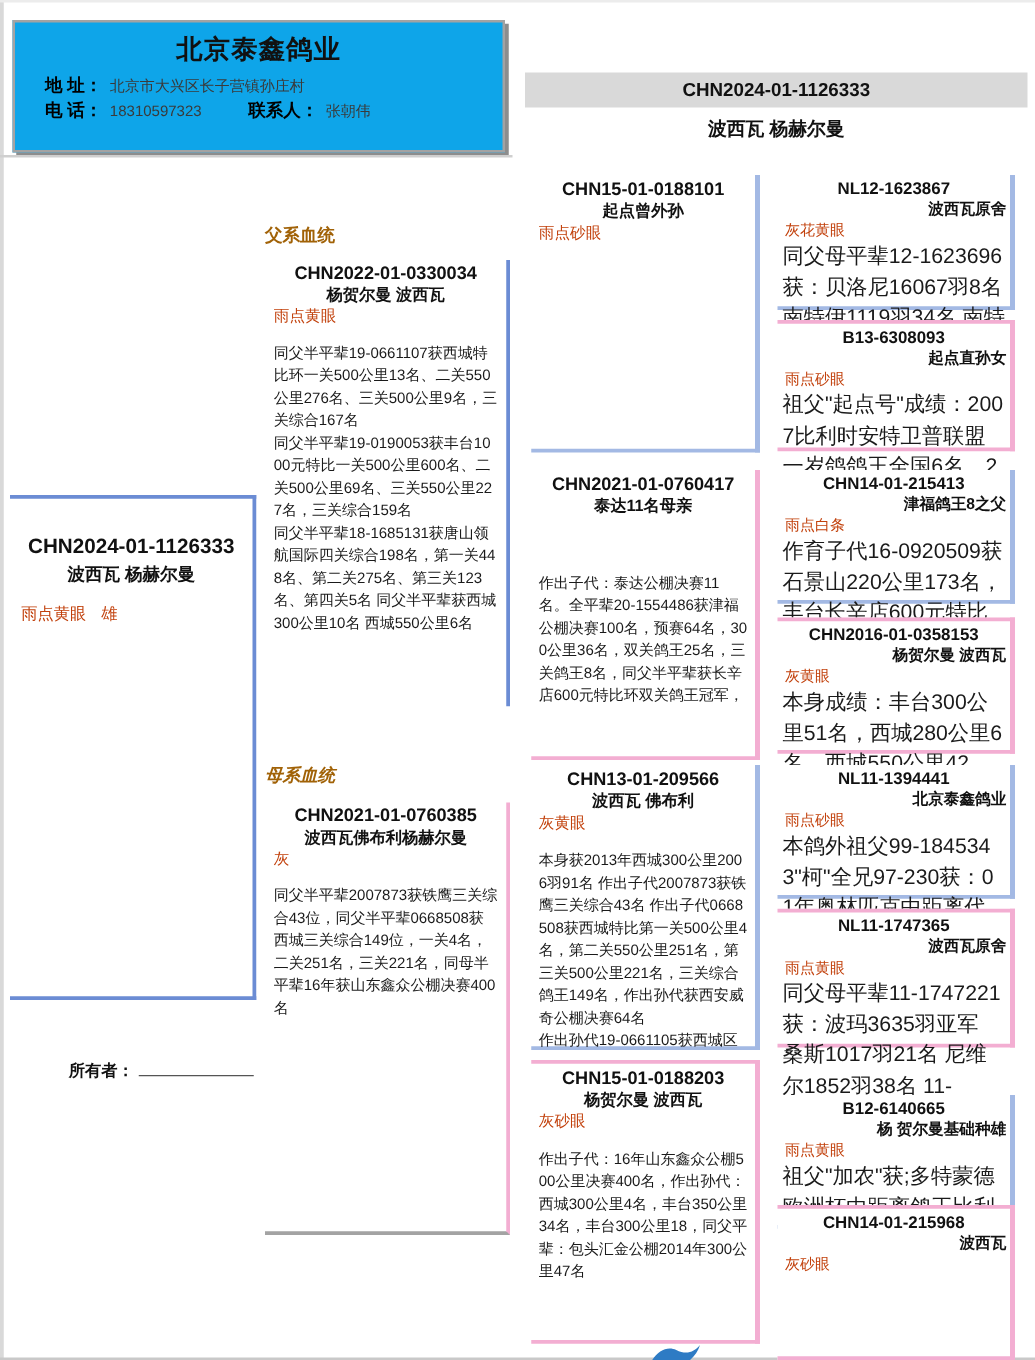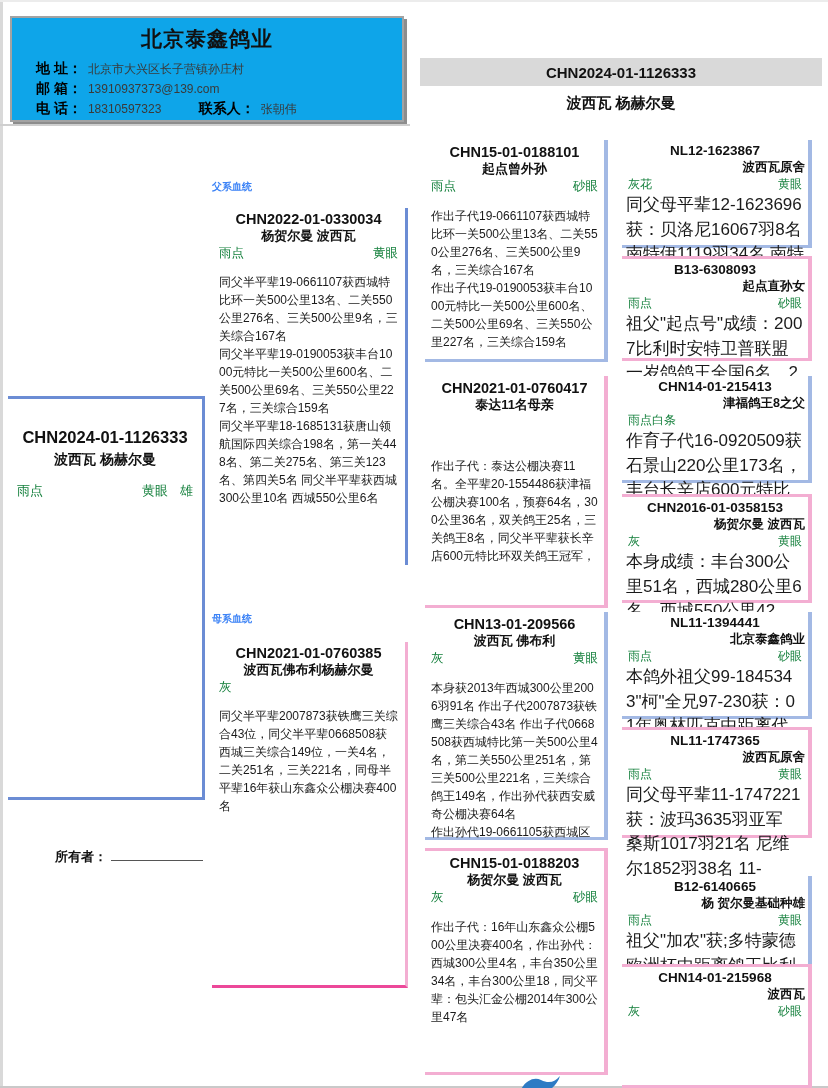--- a/index.html
+++ b/index.html
@@ -17,43 +17,43 @@
   .b-lab{font-weight:bold;font-size:14px;color:#000;margin-right:6px;}
   .b-contact{margin-left:34px;}
   .under-rule{position:absolute;left:0;top:124px;width:410px;height:2px;background:#cfcfcf;}
 
   
   .ring-banner{position:absolute;left:420px;top:58px;width:402px;height:28px;background:#d9d9d9;
                display:flex;align-items:center;justify-content:center;font-weight:bold;font-size:15px;}
   .bloodline{position:absolute;left:420px;top:94px;width:402px;text-align:center;
              font-weight:bold;font-size:15px;}
 
-  .lineage-label{position:absolute;font-size:10px;font-weight:bold;color:#3b82f6;}
+  .lineage-label{position:absolute;font-size:14px;font-weight:bold;color:#a16207;}
   .lab-paternal{left:212px;top:180px;}
-  .lab-maternal{left:212px;top:612px;}
+  .lab-maternal{left:212px;top:612px;font-style:italic;}
 
   
   .node{position:absolute;box-sizing:border-box;background:#fff;}
   .ring{font-weight:bold;text-align:center;font-size:14.5px;line-height:1.25;}
   .bname{font-weight:bold;text-align:center;font-size:13px;line-height:1.25;}
-  .eyerow{display:flex;justify-content:space-between;font-size:12.5px;color:#15803d;
+  .eyerow{display:flex;font-size:12.5px;color:#c2410c;
           padding:1px 3px 0 3px;line-height:1.3;}
   .desc{font-size:12px;line-height:1.5;white-space:pre-wrap;color:#1a1a1a;
         padding:0 3px;word-break:break-all;}
 
   .n-main{left:8px;top:396px;width:197px;height:404px;
           border:3px solid #6b8cd4;border-left:none;padding:28px 6px 0 6px;}
   .n-main .ring{font-size:16.5px;}
   .n-main .bname{font-size:14px;margin-top:3px;}
   .n-main .eyerow{margin-top:14px;font-size:13px;}
   .sexgap{margin-left:12px;}
 
   .n-father{left:212px;top:208px;width:196px;height:357px;border-right:3px solid #6b8cd4;padding:2px 4px 0 4px;}
   .n-mother{left:212px;top:642px;width:196px;height:346px;border-right:3px solid #f3aed2;
-            border-bottom:3px solid #ec4899;padding:2px 4px 3px 4px;}
+            border-bottom:3px solid #a3a3a3;padding:2px 4px 3px 4px;}
   .n-father .desc,.n-mother .desc{margin-top:11px;}
 
   .male-b{border-right:4px solid #a3b9e4;border-bottom:3px solid #a3b9e4;}
   .female-b{border-right:4px solid #f3aed2;border-bottom:3px solid #f3aed2;}
   .female-t{border-top:3px solid #f3aed2;}
 
   .n-gp{left:425px;width:183px;padding:3px 3px 0 3px;}
   .n-gp .desc{margin-top:12px;}
   .n-gp1{top:140px;height:222px;}
   .n-gp2{top:376px;height:232px;}
@@ -86,23 +86,20 @@
 <div class="edge-left"></div>
 <div class="edge-top"></div>
 <div class="edge-bottom"></div>
 
 <div class="breeder">
   <h1>北京泰鑫鸽业</h1>
   <div class="b-row">
     <span class="b-lab">地 址：</span><span>北京市大兴区长子营镇孙庄村</span>
   </div>
   <div class="b-row">
-    <span class="b-lab">邮 箱：</span><span>13910937373@139.com</span>
-  </div>
-  <div class="b-row">
     <span class="b-lab">电 话：</span><span>18310597323</span>
     <span class="b-lab b-contact">联系人：</span><span>张朝伟</span>
   </div>
 </div>
 <div class="under-rule"></div>
 
 <div class="ring-banner">CHN2024-01-1126333</div>
 <div class="bloodline">波西瓦 杨赫尔曼</div>
 
 <div class="lineage-label lab-paternal">父系血统</div>
@@ -139,22 +136,20 @@
   <div class="desc">同父半平辈2007873获铁鹰三关综合43位，同父半平辈0668508获西城三关综合149位，一关4名，二关251名，三关221名，同母半平辈16年获山东鑫众公棚决赛400名</div>
 </div>
 
 <div class="node n-gp n-gp1 male-b">
   <div class="ring">CHN15-01-0188101</div>
   <div class="bname">起点曾外孙</div>
   <div class="eyerow">
     <span>雨点</span>
     <span>砂眼</span>
   </div>
-  <div class="desc">作出子代19-0661107获西城特比环一关500公里13名、二关550公里276名、三关500公里9名，三关综合167名
-作出子代19-0190053获丰台1000元特比一关500公里600名、二关500公里69名、三关550公里227名，三关综合159名</div>
 </div>
 
 <div class="node n-gp n-gp2 female-b">
   <div class="ring">CHN2021-01-0760417</div>
   <div class="bname">泰达11名母亲</div>
   <div class="desc">作出子代：泰达公棚决赛11名。全平辈20-1554486获津福公棚决赛100名，预赛64名，300公里36名，双关鸽王25名，三关鸽王8名，同父半平辈获长辛店600元特比环双关鸽王冠军，</div>
 </div>
 
 <div class="node n-gp n-gp3 male-b">
   <div class="ring">CHN13-01-209566</div>

